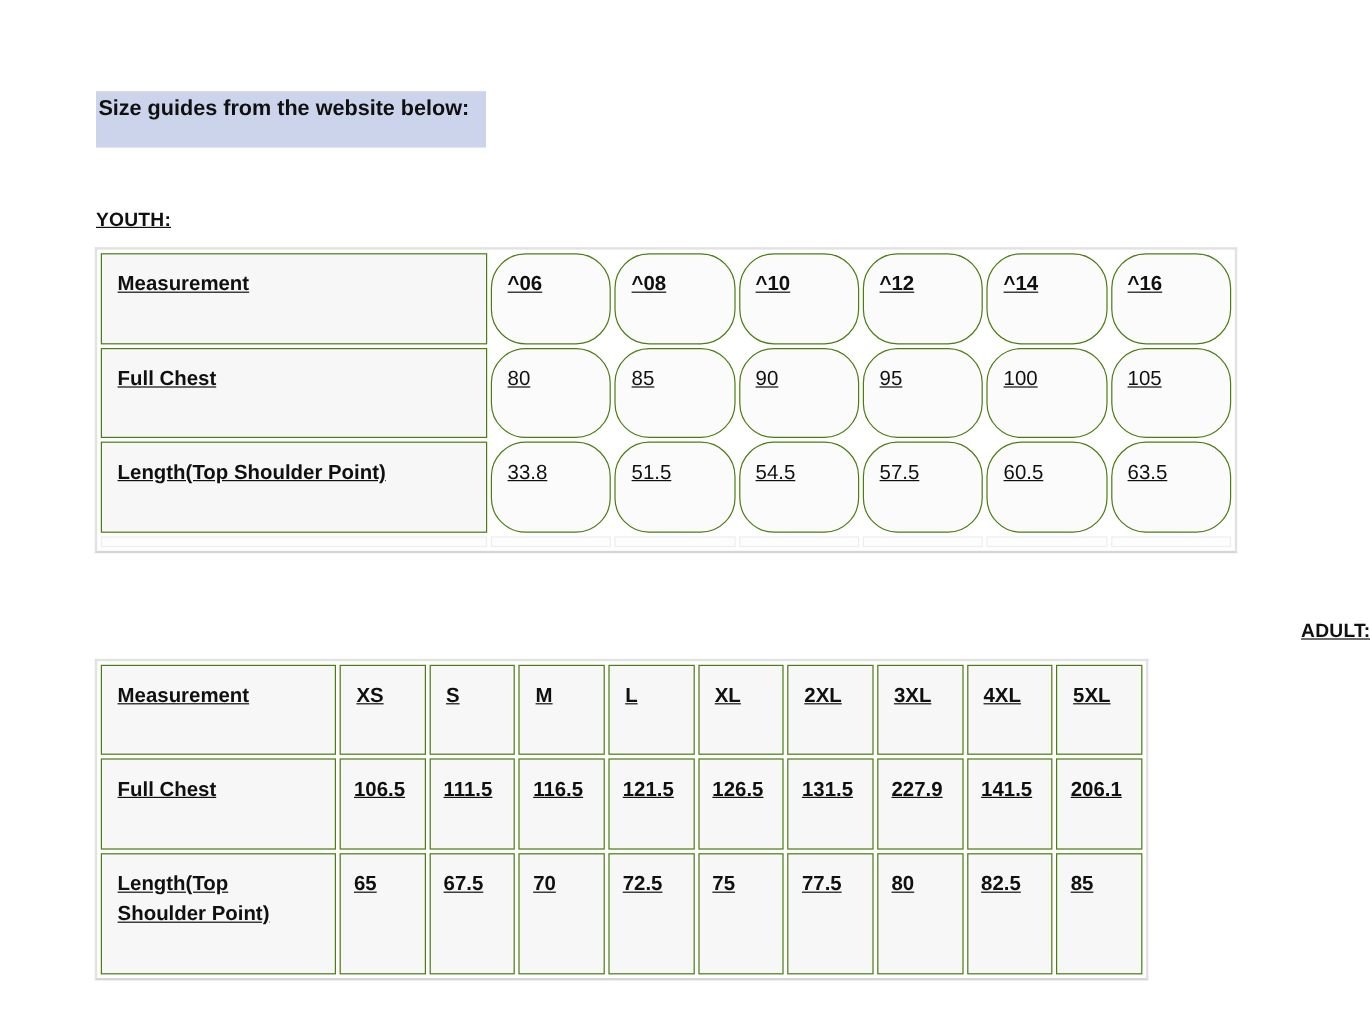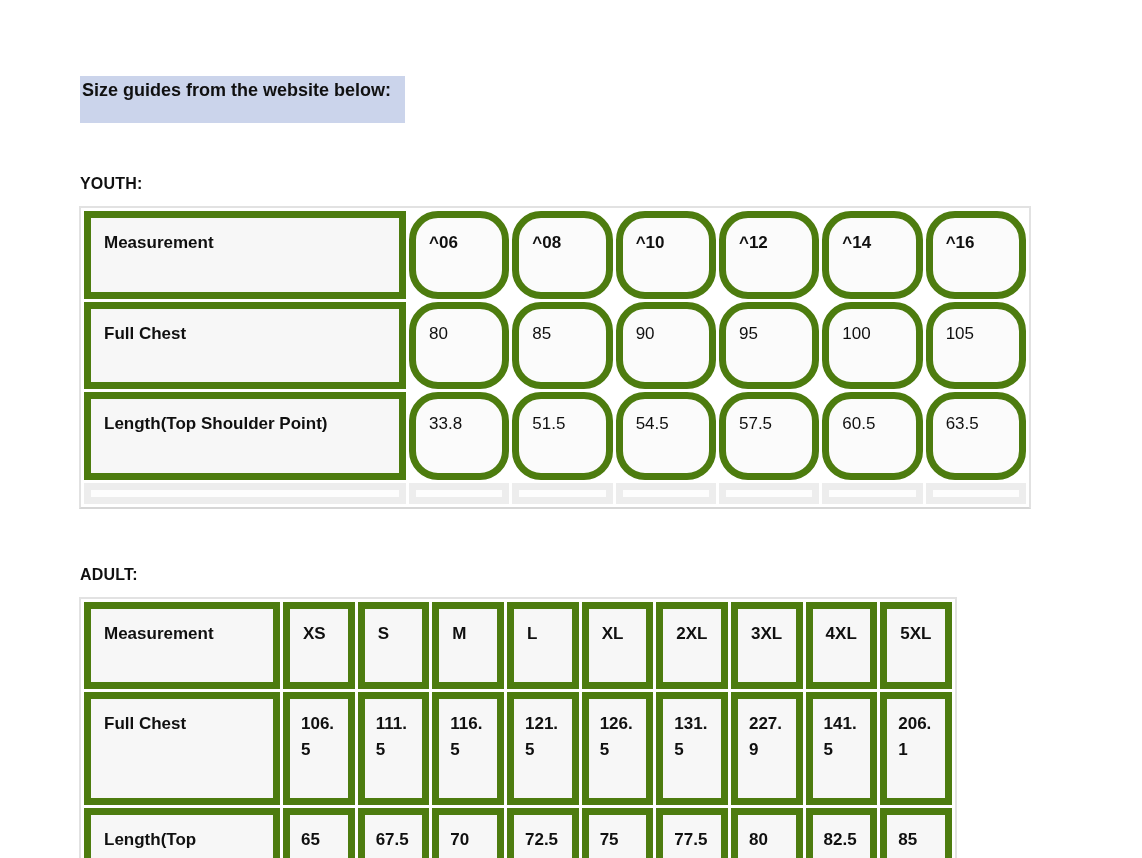--- a/index.html
+++ b/index.html
@@ -9,50 +9,51 @@
     font-family: "Liberation Sans", sans-serif;
     color: #101010;
   }
   .page {
     width: 1142px;
     height: 858px;
     box-sizing: border-box;
     padding: 76px 0 0 80px;
     overflow: hidden;
     background: #ffffff;
+    text-decoration: underline;
   }
   .highlight {
     display: inline-block;
     background: #cbd4eb;
     font-weight: 700;
     font-size: 18px;
     line-height: 22px;
     padding: 3px 14px 22px 2px;
   }
   .section-heading {
     font-size: 16px;
     font-weight: 700;
     margin: 0 0 13px 0;
     letter-spacing: 0.2px;
   }
   .youth-heading-space { margin-top: 52px; }
-  .adult-heading-space { margin-top: 57px; }
+  .adult-heading-space { margin-top: 57px; text-align: right; }
 
   table.size-table {
     border-collapse: separate;
     border-spacing: 3px;
     background: #ffffff;
     border: 2px solid #e2e2e2;
     border-bottom-color: #d6d6d6;
     table-layout: fixed;
     margin-left: -1px;
   }
   table.size-table th,
   table.size-table td {
-    border: 7px solid #4d7c0f;
+    border: 1px solid #4d7c0f;
     vertical-align: top;
     text-align: left;
     font-size: 17px;
     line-height: 1.5;
     padding: 12px 12px 36px 13px;
     overflow: hidden;
     white-space: normal;
     word-wrap: break-word;
   }
   table.size-table th { font-weight: 700; }

